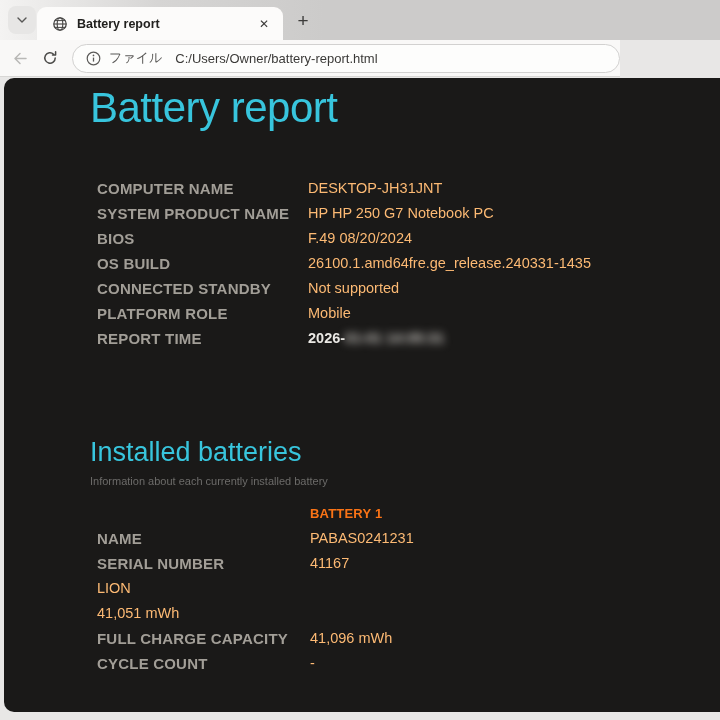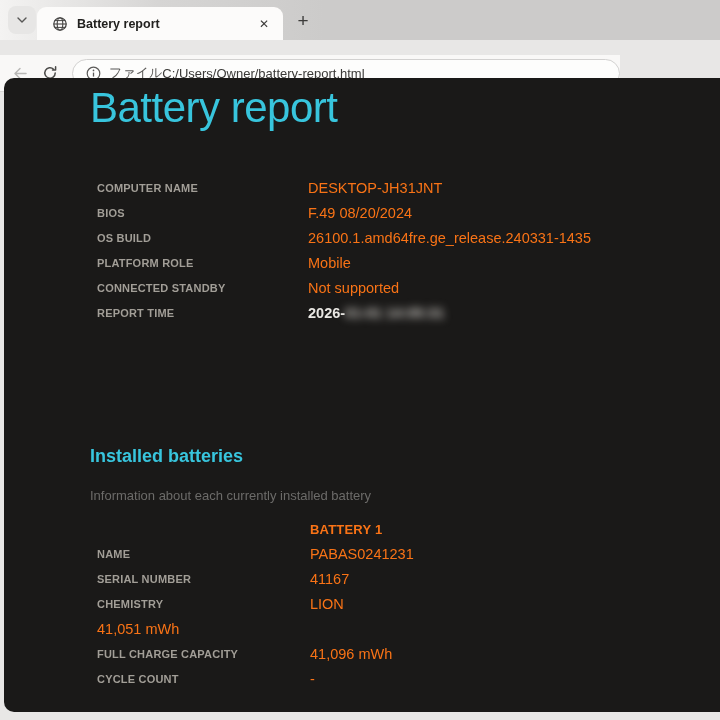--- a/index.html
+++ b/index.html
@@ -35,69 +35,69 @@
     font-size: 12px; color: #3c3b3a; width: 18px; height: 18px;
     display: flex; align-items: center; justify-content: center;
     border-radius: 4px; cursor: pointer;
   }
   .new-tab-btn {
     position: absolute; left: 290px; top: 8px; width: 26px; height: 26px;
     display: flex; align-items: center; justify-content: center;
     font-size: 19px; font-weight: 300; color: #3c3b3a; border-radius: 6px; cursor: pointer;
   }
   .toolbar {
-    position: absolute; left: 0; top: 55px; width: 620px; height: 37px;
+    position: absolute; left: 0; top: 40px; width: 620px; height: 37px;
     background: #f9f8f7; border-bottom: 1px solid #d8d7d5;
     display: flex; align-items: center;
   }
   .nav-btn {
     width: 28px; height: 28px; display: flex; align-items: center; justify-content: center;
     border-radius: 6px;
   }
   .nav-back { margin-left: 9px; cursor: default; }
   .nav-refresh { margin-left: 6px; cursor: pointer; }
   .omnibox {
     margin-left: 10px; height: 29px; width: 649px;
     background: #fdfdfc; border: 1px solid #d2d1d0; border-radius: 15px;
     display: flex; align-items: center; padding-left: 13px;
     font-size: 13px; cursor: text;
   }
   .scheme-label { color: #5b5a58; margin-left: 8px; }
-  .url-text { color: #3b3a38; white-space: nowrap; }
+  .url-text { color: #3b3a38; margin-left: 13px; white-space: nowrap; }
 
   
   .content {
     position: absolute; left: 4px; top: 78px; width: 716px; height: 634px;
     background: #1a1918; border-radius: 10px 0 0 10px;
     overflow: hidden; color: #d7d4cf;
   }
   .report-title {
     margin: 4px 0 0 86px;
     font-size: 42px; font-weight: 300; letter-spacing: -0.5px;
     color: #38c5dd; line-height: 1.25;
   }
   .kv-table { margin-left: 93px; }
   .sys-table { margin-top: 41px; }
   .row { display: flex; align-items: center; height: 25px; }
   .row-label {
-    font-size: 11px; font-weight: 700; color: #a29e97; letter-spacing: 0.2px;
+    font-size: 15px; font-weight: 700; color: #a29e97; letter-spacing: 0.2px;
     flex: 0 0 auto;
   }
   .sys-table .row-label { width: 211px; }
   .bat-table .row-label { width: 213px; }
-  .row-value { font-size: 14.5px; color: #f97316; }
+  .row-value { font-size: 14.5px; color: #fdba74; }
   .row-value.strong { font-weight: 700; color: #eae8e4; }
   .redacted { filter: blur(4px); font-weight: 700; color: #c9c6c1; }
   .section-heading {
-    margin: 120px 0 0 86px;
-    font-size: 18px; font-weight: 700; color: #38c5dd;
+    margin: 86px 0 0 86px;
+    font-size: 27px; font-weight: 400; color: #38c5dd;
   }
   .section-subtitle {
-    margin: 21px 0 0 86px;
-    font-size: 13px; color: #6c6b69;
+    margin: 7px 0 0 86px;
+    font-size: 11px; color: #6c6b69;
   }
   .bat-table { margin-top: 14px; }
   .bat-header-cell { font-size: 13px; font-weight: 700; color: #f97316; letter-spacing: 0.2px; }
   .gap-above { }
 
   svg { display: block; }
 </style>
 </head>
 <body>
 
@@ -159,36 +159,40 @@
 <div class="content">
 
   <h1 class="report-title">Battery report</h1>
 
   <div class="kv-table sys-table">
     <div class="row">
       <span class="row-label">COMPUTER NAME</span>
       <span class="row-value">DESKTOP-JH31JNT</span>
     </div>
     <div class="row">
+      <span class="row-label">SYSTEM PRODUCT NAME</span>
+      <span class="row-value">HP HP 250 G7 Notebook PC</span>
+    </div>
+    <div class="row">
       <span class="row-label">BIOS</span>
       <span class="row-value">F.49 08/20/2024</span>
     </div>
     <div class="row">
       <span class="row-label">OS BUILD</span>
       <span class="row-value">26100.1.amd64fre.ge_release.240331-1435</span>
     </div>
     <div class="row">
+      <span class="row-label">CONNECTED STANDBY</span>
+      <span class="row-value">Not supported</span>
+    </div>
+    <div class="row">
       <span class="row-label">PLATFORM ROLE</span>
       <span class="row-value">Mobile</span>
     </div>
     <div class="row">
-      <span class="row-label">CONNECTED STANDBY</span>
-      <span class="row-value">Not supported</span>
-    </div>
-    <div class="row">
       <span class="row-label">REPORT TIME</span>
       <span class="row-value strong"><span>2026-</span><span class="redacted">01-01 14:05:31</span></span>
     </div>
   </div>
 
   <h2 class="section-heading">Installed batteries</h2>
   <div class="section-subtitle">Information about each currently installed battery</div>
 
   <div class="kv-table bat-table">
     <div class="row">
@@ -197,21 +201,20 @@
     </div>
     <div class="row">
       <span class="row-label">NAME</span>
       <span class="row-value">PABAS0241231</span>
     </div>
     <div class="row">
       <span class="row-label">SERIAL NUMBER</span>
       <span class="row-value">41167</span>
     </div>
     <div class="row">
-      <span class="row-label">CHEMISTRY</span>
       <span class="row-value">LION</span>
     </div>
     <div class="row">
       <span class="row-value">41,051 mWh</span>
     </div>
     <div class="row gap-above">
       <span class="row-label">FULL CHARGE CAPACITY</span>
       <span class="row-value">41,096 mWh</span>
     </div>
     <div class="row">

